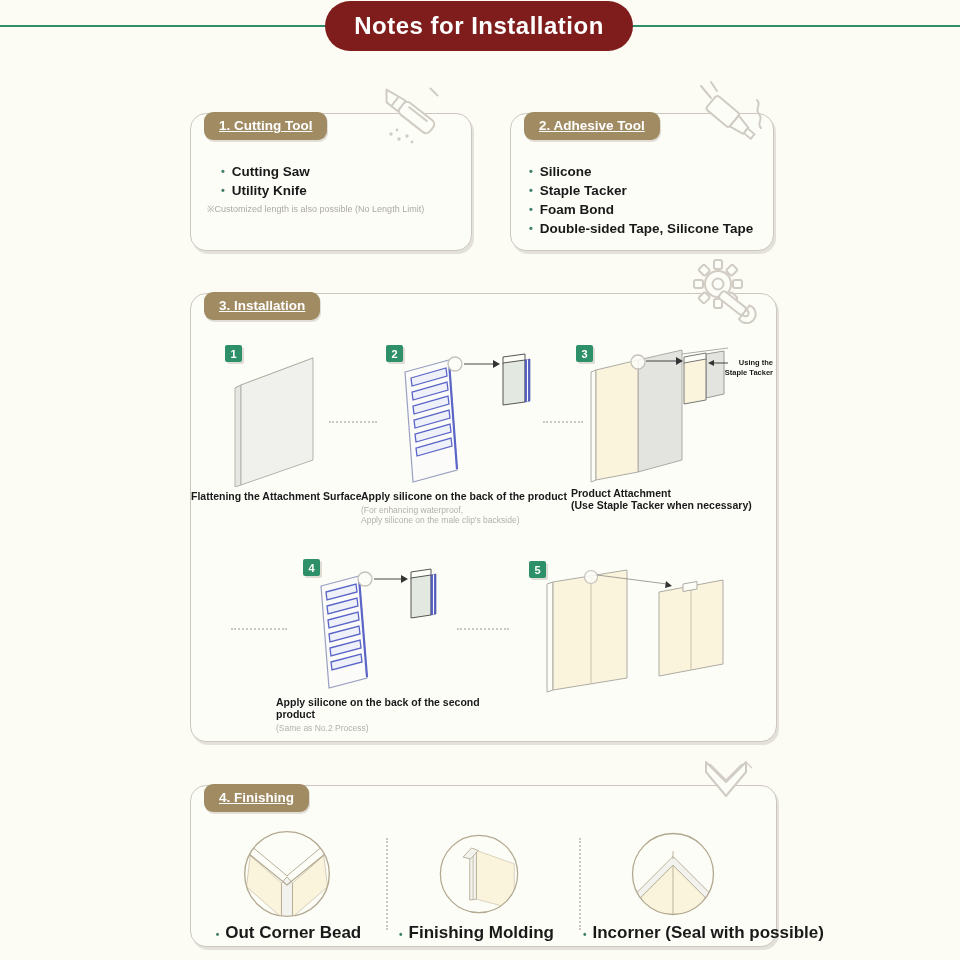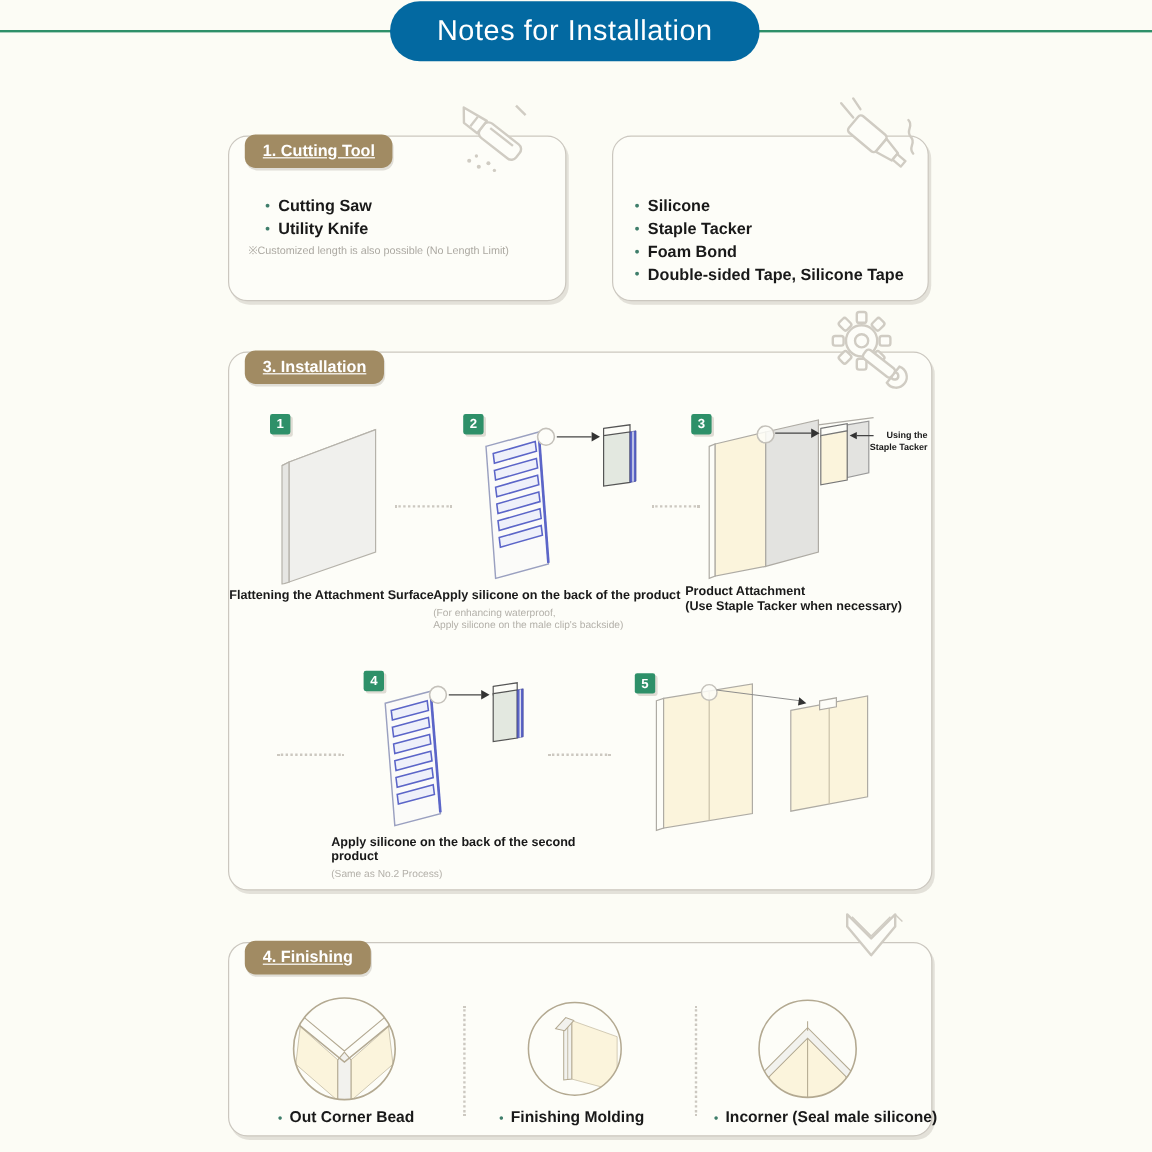--- a/index.html
+++ b/index.html
@@ -5,22 +5,22 @@
   html,body { margin:0; padding:0; }
   body {
     width:960px; height:960px; position:relative; overflow:hidden;
     background:#FCFCF5;
     font-family:"Liberation Sans", sans-serif;
   }
   
   .hline { position:absolute; top:25px; left:0; width:960px; height:2px; background:#2E9069; }
   .pill {
     position:absolute; left:325px; top:1px; width:308px; height:50px;
-    background:#0369a1; border-radius:25px; display:flex; align-items:center; justify-content:center;
-    color:#fff; font-size:24px; font-weight:normal; letter-spacing:.5px;
+    background:#7f1d1d; border-radius:25px; display:flex; align-items:center; justify-content:center;
+    color:#fff; font-size:24px; font-weight:bold; letter-spacing:.5px;
   }
   
   .box {
     position:absolute; border:1.5px solid #CBC7BF; border-radius:16px;
     background:#FDFDF8; box-shadow:2px 3px 0 rgba(180,176,165,.35);
   }
   #box-cutting  { left:190px; top:113px; width:280px; height:136px; }
   #box-adhesive { left:510px; top:113px; width:262px; height:136px; }
   #box-install  { left:190px; top:293px; width:585px; height:447px; }
   #box-finish   { left:190px; top:785px; width:585px; height:160px; }
@@ -65,21 +65,21 @@
   #hd1{left:138px;top:127px;width:48px}
   #hd2{left:352px;top:127px;width:40px}
   #hd3{left:40px;top:334px;width:56px}
   #hd4{left:266px;top:334px;width:52px}
   .vdot { position:absolute; border-left:2px dotted #CCC8C0; }
   #vd1{left:195px;top:52px;height:92px}
   #vd2{left:388px;top:52px;height:92px}
   
   .fcircle { position:absolute; }
   #f1{left:50px;top:42px} #f2{left:246px;top:46px} #f3{left:438px;top:44px}
-  .fcap { position:absolute; top:137px; font-size:13px; font-weight:bold; color:#191919; text-align:center; white-space:nowrap; }
+  .fcap { position:absolute; top:137px; font-size:17px; font-weight:bold; color:#191919; text-align:center; white-space:nowrap; }
   #fc1{left:15px;width:165px} #fc2{left:203px;width:165px} #fc3{left:392px;width:210px}
   .fcap::before { content:"•"; color:#3F7E6B; margin-right:6px; font-size:10px; }
 </style>
 </head>
 <body>
 
 <div class="hline"></div>
 <div class="pill">Notes for Installation</div>
 
 <div class="box" id="box-cutting">
@@ -104,20 +104,21 @@
   <g fill="#D0CCC3">
     <circle cx="23" cy="50" r="1.7"></circle>
       <circle cx="31" cy="55" r="1.7"></circle>
     <circle cx="39" cy="52" r="1.7"></circle>
       <circle cx="29" cy="46" r="1.4"></circle>
       <circle cx="44" cy="58" r="1.4"></circle>
   </g>
 </svg>
 
 <div class="box" id="box-adhesive">
+  <div class="seclabel">2. Adhesive Tool</div>
   <div class="tools">
     <div class="titem">Silicone</div>
     <div class="titem">Staple Tacker</div>
     <div class="titem">Foam Bond</div>
     <div class="titem">Double-sided Tape, Silicone Tape</div>
   </div>
 </div>
 
 <svg class="cicon" id="icon-caulk" width="72" height="74" viewBox="0 0 72 74">
   <g stroke="#D0CCC3" stroke-width="2" fill="#FDFDF8" stroke-linejoin="round" stroke-linecap="round">
@@ -309,21 +310,21 @@
       <line x1="50" y1="24" x2="50" y2="33" stroke="#B3A991" stroke-width="1"></line>
     </g>
     <circle cx="50" cy="50" r="46" fill="none" stroke="#B3A991" stroke-width="1.5"></circle>
   </svg>
 
   <div class="vdot" id="vd1"></div>
   <div class="vdot" id="vd2"></div>
 
   <div class="fcap" id="fc1">Out Corner Bead</div>
   <div class="fcap" id="fc2">Finishing Molding</div>
-  <div class="fcap" id="fc3">Incorner (Seal male silicone)</div>
+  <div class="fcap" id="fc3">Incorner (Seal with possible)</div>
 </div>
 
 <svg class="cicon" id="icon-corner" width="56" height="54" viewBox="0 0 56 54">
   <g stroke="#D0CCC3" stroke-width="2" fill="#FDFDF8" stroke-linejoin="round">
     <polygon points="6,6 26,26 46,6 46,16 26,40 6,16"></polygon>
     <polyline points="10,8 26,24 42,8" fill="none" stroke-width="1.2"></polyline>
     <line x1="46" y1="6" x2="52" y2="12" stroke-width="1.2"></line>
   </g>
 </svg>
 

